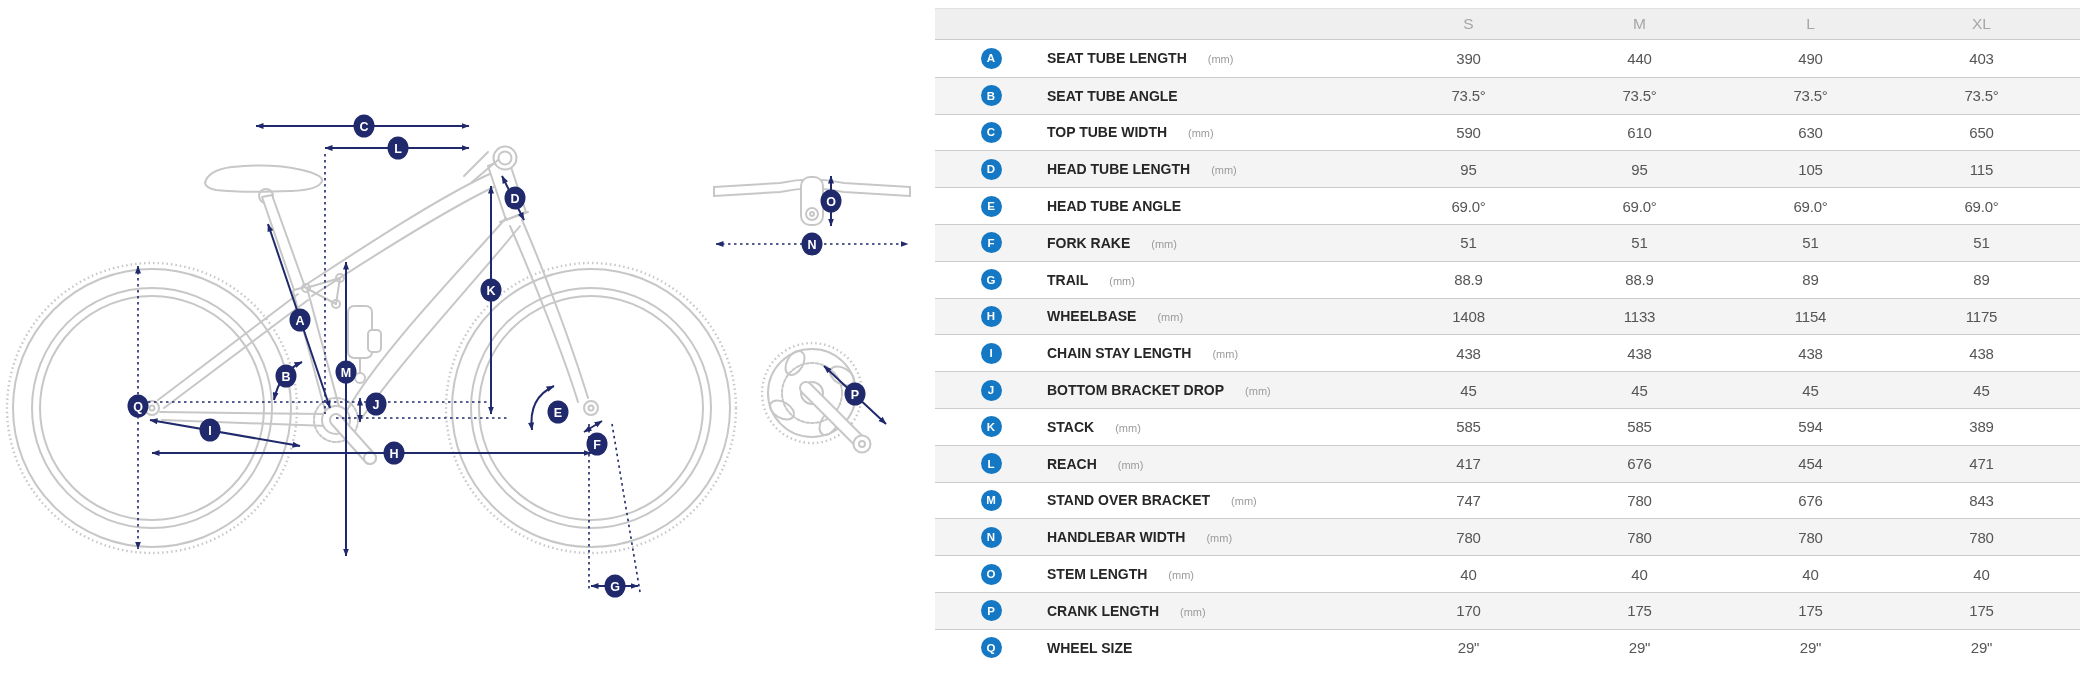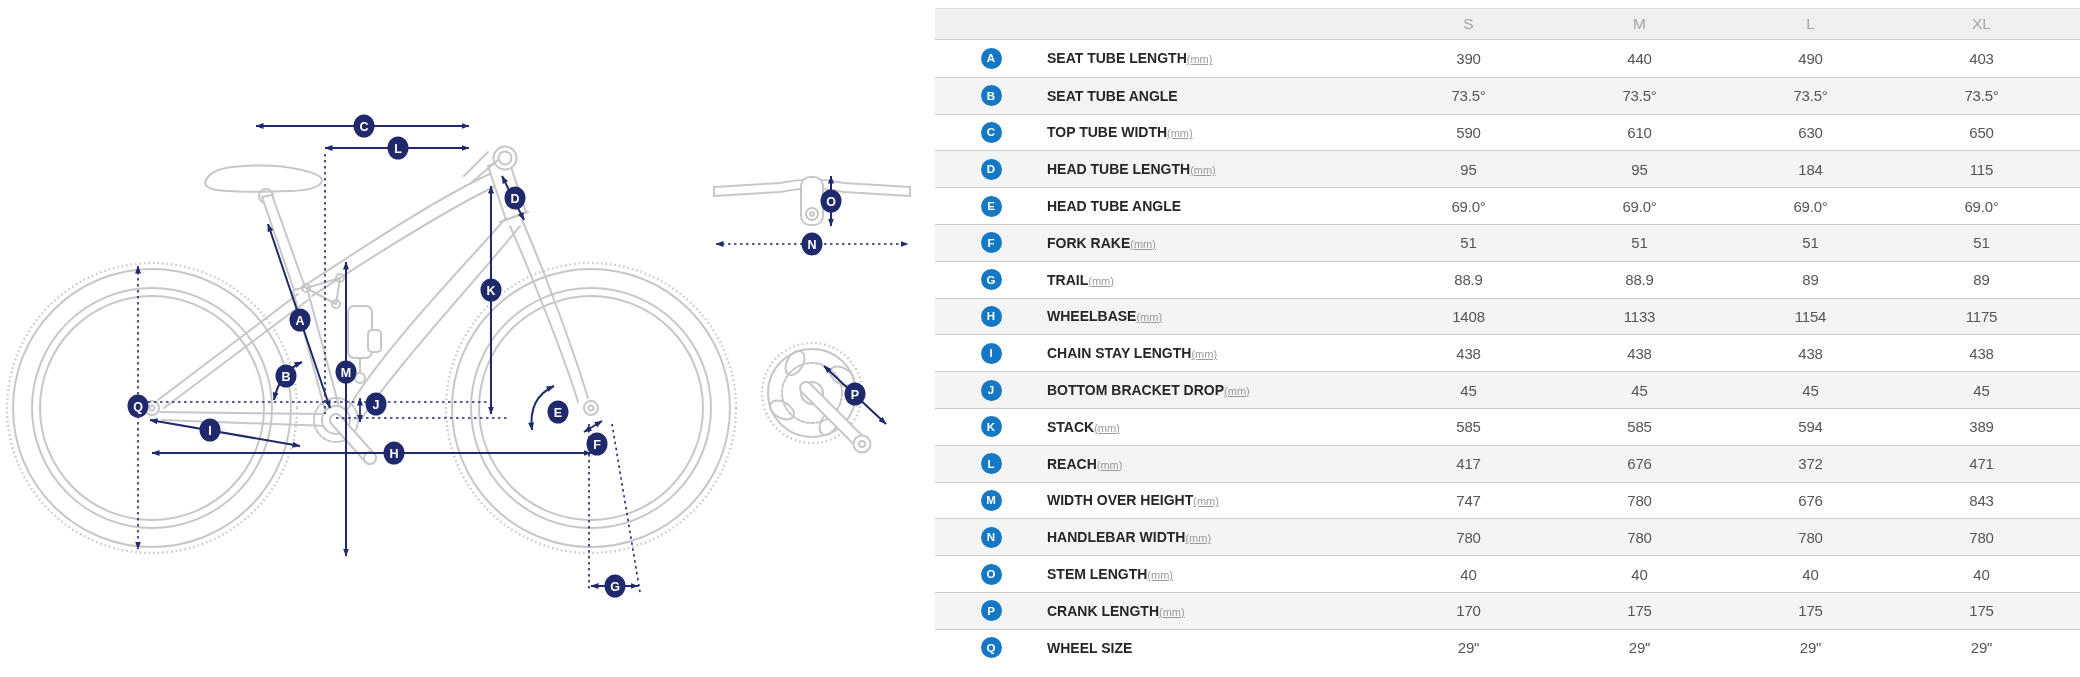--- a/index.html
+++ b/index.html
@@ -30,21 +30,21 @@
   .head-spacer { width:448px; }
   .grow { display:flex; align-items:center; height:36.8px; box-sizing:border-box; }
   .grow + .grow { border-top:1px solid #cbcbcb; }
   .grow:nth-child(even) { background:#f4f4f4; }
   .badge-cell { width:112px; display:flex; justify-content:center; }
   .tbadge {
     width:21px; height:21px; border-radius:50%; background:var(--blue); color:#fff;
     font-weight:bold; font-size:11.5px; display:flex; align-items:center; justify-content:center;
   }
   .label-cell { width:336px; font-weight:bold; color:#262626; font-size:14px; white-space:nowrap; }
-  .unit { color:#9b9b9b; font-size:11px; font-weight:normal; margin-left:0;text-decoration:underline; }
+  .unit { color:#9b9b9b; font-size:11px; font-weight:normal; margin-left:21px; }
   .val { width:171px; text-align:center; color:#555; font-size:15px; letter-spacing:-0.2px; }
 </style>
 </head>
 <body>
 
 <div class="stage">
 
   <svg class="diagram" viewBox="0 0 935 677">
     <defs>
       <marker id="ae" markerWidth="10" markerHeight="8" refX="7.5" refY="3" orient="auto" markerUnits="userSpaceOnUse">
@@ -284,21 +284,21 @@
 
     <div class="grow">
       <div class="badge-cell">
         <span class="tbadge">D</span>
       </div>
       <div class="label-cell">
         <span>HEAD TUBE LENGTH</span><span class="unit">(mm)</span>
       </div>
       <div class="val">95</div>
       <div class="val">95</div>
-      <div class="val">184</div>
+      <div class="val">105</div>
       <div class="val">115</div>
     </div>
 
     <div class="grow">
       <div class="badge-cell">
         <span class="tbadge">E</span>
       </div>
       <div class="label-cell">
         <span>HEAD TUBE ANGLE</span><span class="unit"></span>
       </div>
@@ -388,30 +388,30 @@
 
     <div class="grow">
       <div class="badge-cell">
         <span class="tbadge">L</span>
       </div>
       <div class="label-cell">
         <span>REACH</span><span class="unit">(mm)</span>
       </div>
       <div class="val">417</div>
       <div class="val">676</div>
-      <div class="val">372</div>
+      <div class="val">454</div>
       <div class="val">471</div>
     </div>
 
     <div class="grow">
       <div class="badge-cell">
         <span class="tbadge">M</span>
       </div>
       <div class="label-cell">
-        <span>WIDTH OVER HEIGHT</span><span class="unit">(mm)</span>
+        <span>STAND OVER BRACKET</span><span class="unit">(mm)</span>
       </div>
       <div class="val">747</div>
       <div class="val">780</div>
       <div class="val">676</div>
       <div class="val">843</div>
     </div>
 
     <div class="grow">
       <div class="badge-cell">
         <span class="tbadge">N</span>

